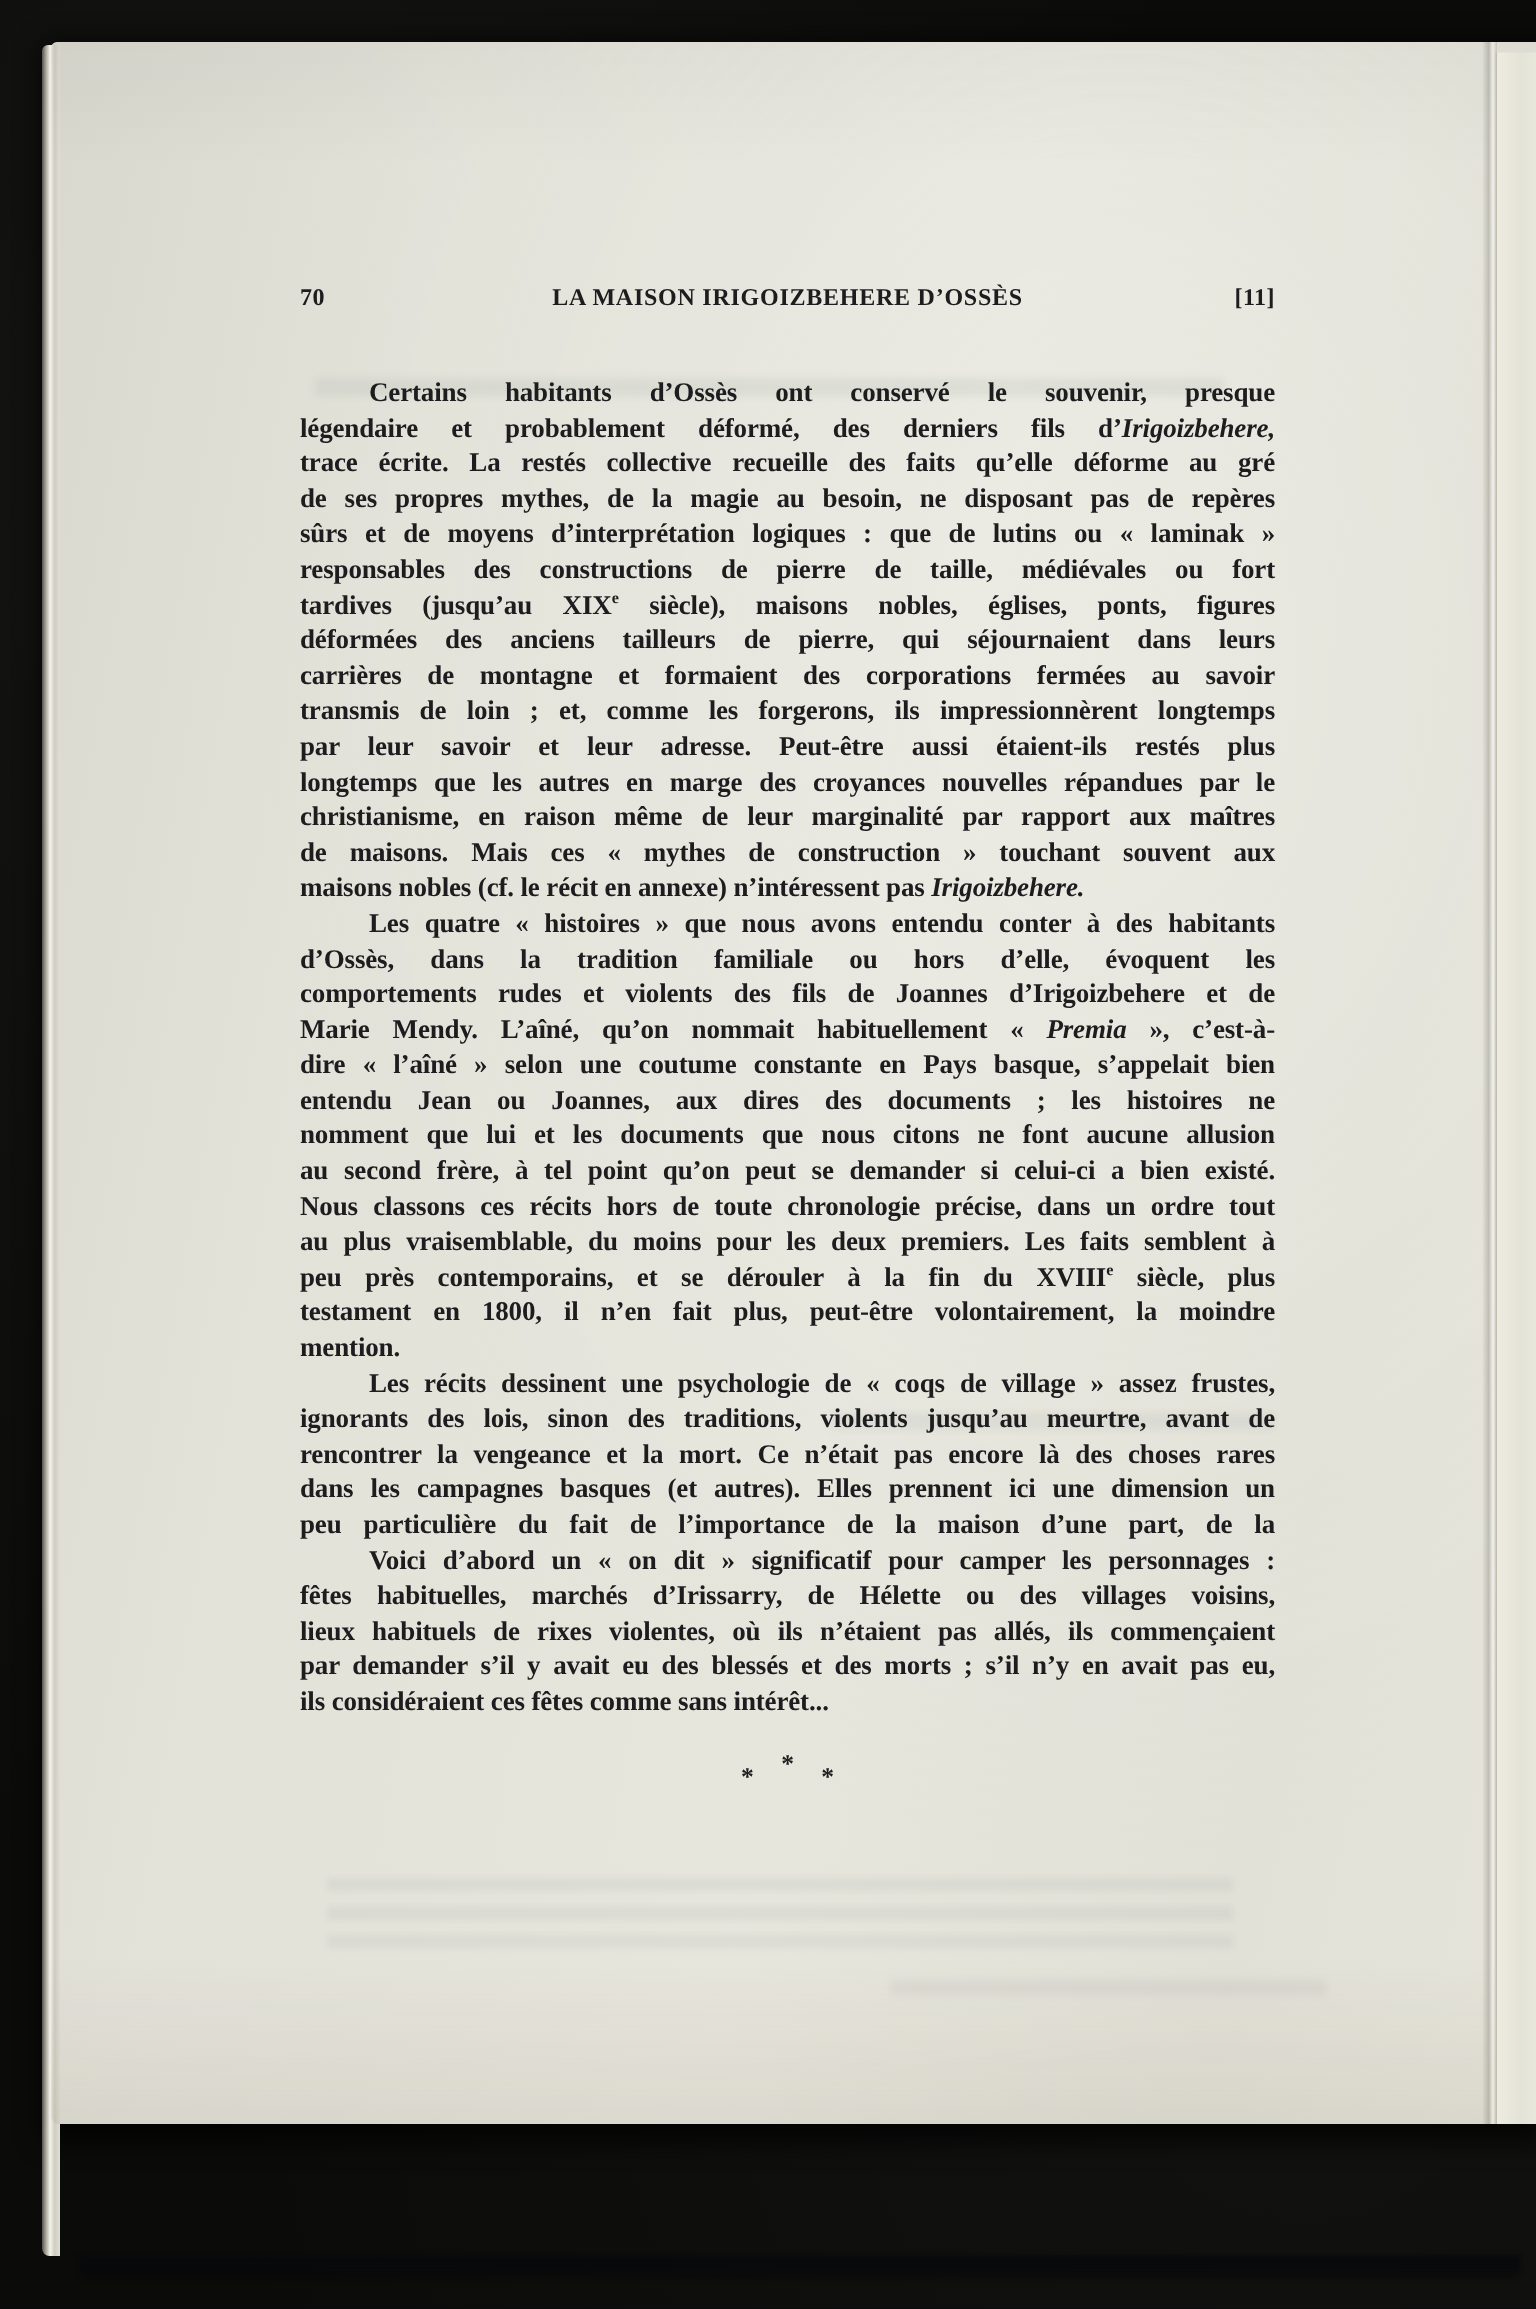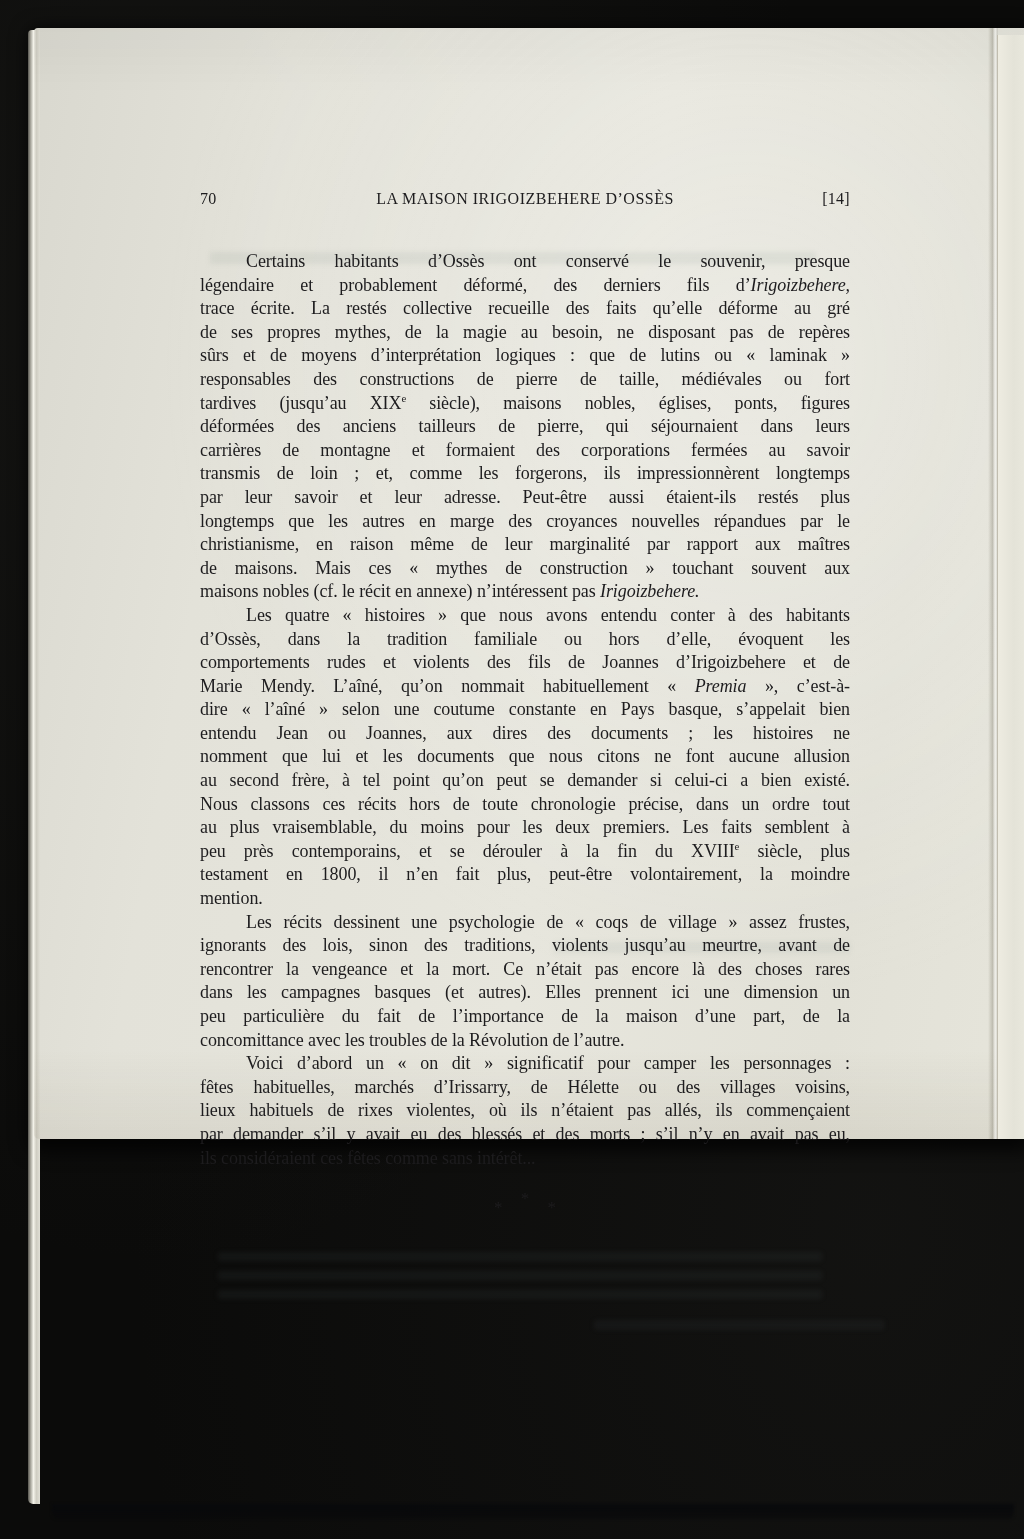--- a/index.html
+++ b/index.html
@@ -20,25 +20,26 @@
       radial-gradient(ellipse at 15% 20%, rgba(60,60,55,0.18), transparent 55%),
       radial-gradient(ellipse at 85% 80%, rgba(45,45,42,0.22), transparent 60%);
     pointer-events: none;
   }
 
   .book-page {
     position: absolute;
     left: 34px;
     top: 28px;
     width: 990px;
-    height: 1111px;
+    height: 1388px;
     background: linear-gradient(100deg,
       #d9d8cf 0%, var(--page, #e3e2d9) 22%, #e7e6dd 55%, #e2e1d7 82%, #e6e5db 100%);
     border-radius: 4px 0 0 5px;
     box-shadow: 0 6px 18px 6px rgba(0,0,0,0.75);
+    font-weight: bold;
   }
   .page-lighting {
     position: absolute;
     inset: 0;
     border-radius: inherit;
     background:
       radial-gradient(ellipse at 72% 30%, rgba(255,255,255,0.22), transparent 58%),
       linear-gradient(to bottom, rgba(0,0,0,0.03), rgba(0,0,0,0) 6%, rgba(0,0,0,0) 92%, rgba(120,110,85,0.10) 100%);
     pointer-events: none;
   }
@@ -152,21 +153,21 @@
 
   <div class="show-through-ghost g1"></div>
   <div class="show-through-ghost g2"></div>
   <div class="show-through-ghost g3"></div>
   <div class="show-through-ghost g4"></div>
 
   <div class="content">
     <div class="running-header">
       <span class="pageno">70</span>
       <span class="title">LA MAISON IRIGOIZBEHERE D’OSSÈS</span>
-      <span class="marker">[14]</span>
+      <span class="marker">[11]</span>
     </div>
 
     <div class="body-text" id="text-body">
         <div class="paragraph">
           <div class="line first">Certains habitants d’Ossès ont conservé le souvenir, presque</div>
           <div class="line">légendaire et probablement déformé, des derniers fils d’<em>Irigoizbehere,</em></div>
           <div class="line">trace écrite. La restés collective recueille des faits qu’elle déforme au gré</div>
           <div class="line">de ses propres mythes, de la magie au besoin, ne disposant pas de repères</div>
           <div class="line">sûrs et de moyens d’interprétation logiques : que de lutins ou « laminak »</div>
           <div class="line">responsables des constructions de pierre de taille, médiévales ou fort</div>
@@ -194,21 +195,20 @@
           <div class="line">peu près contemporains, et se dérouler à la fin du XVIII<sup>e</sup> siècle, plus</div>
           <div class="line">testament en 1800, il n’en fait plus, peut-être volontairement, la moindre</div>
           <div class="line last">mention.</div>
         </div>
         <div class="paragraph">
           <div class="line first">Les récits dessinent une psychologie de « coqs de village » assez frustes,</div>
           <div class="line">ignorants des lois, sinon des traditions, violents jusqu’au meurtre, avant de</div>
           <div class="line">rencontrer la vengeance et la mort. Ce n’était pas encore là des choses rares</div>
           <div class="line">dans les campagnes basques (et autres). Elles prennent ici une dimension un</div>
           <div class="line">peu particulière du fait de l’importance de la maison d’une part, de la</div>
-          <div class="line last">concomittance avec les troubles de la Révolution de l’autre.</div>
         </div>
         <div class="paragraph">
           <div class="line first">Voici d’abord un « on dit » significatif pour camper les personnages :</div>
           <div class="line">fêtes habituelles, marchés d’Irissarry, de Hélette ou des villages voisins,</div>
           <div class="line">lieux habituels de rixes violentes, où ils n’étaient pas allés, ils commençaient</div>
           <div class="line">par demander s’il y avait eu des blessés et des morts ; s’il n’y en avait pas eu,</div>
           <div class="line last">ils considéraient ces fêtes comme sans intérêt...</div>
         </div>
       </div>
 

